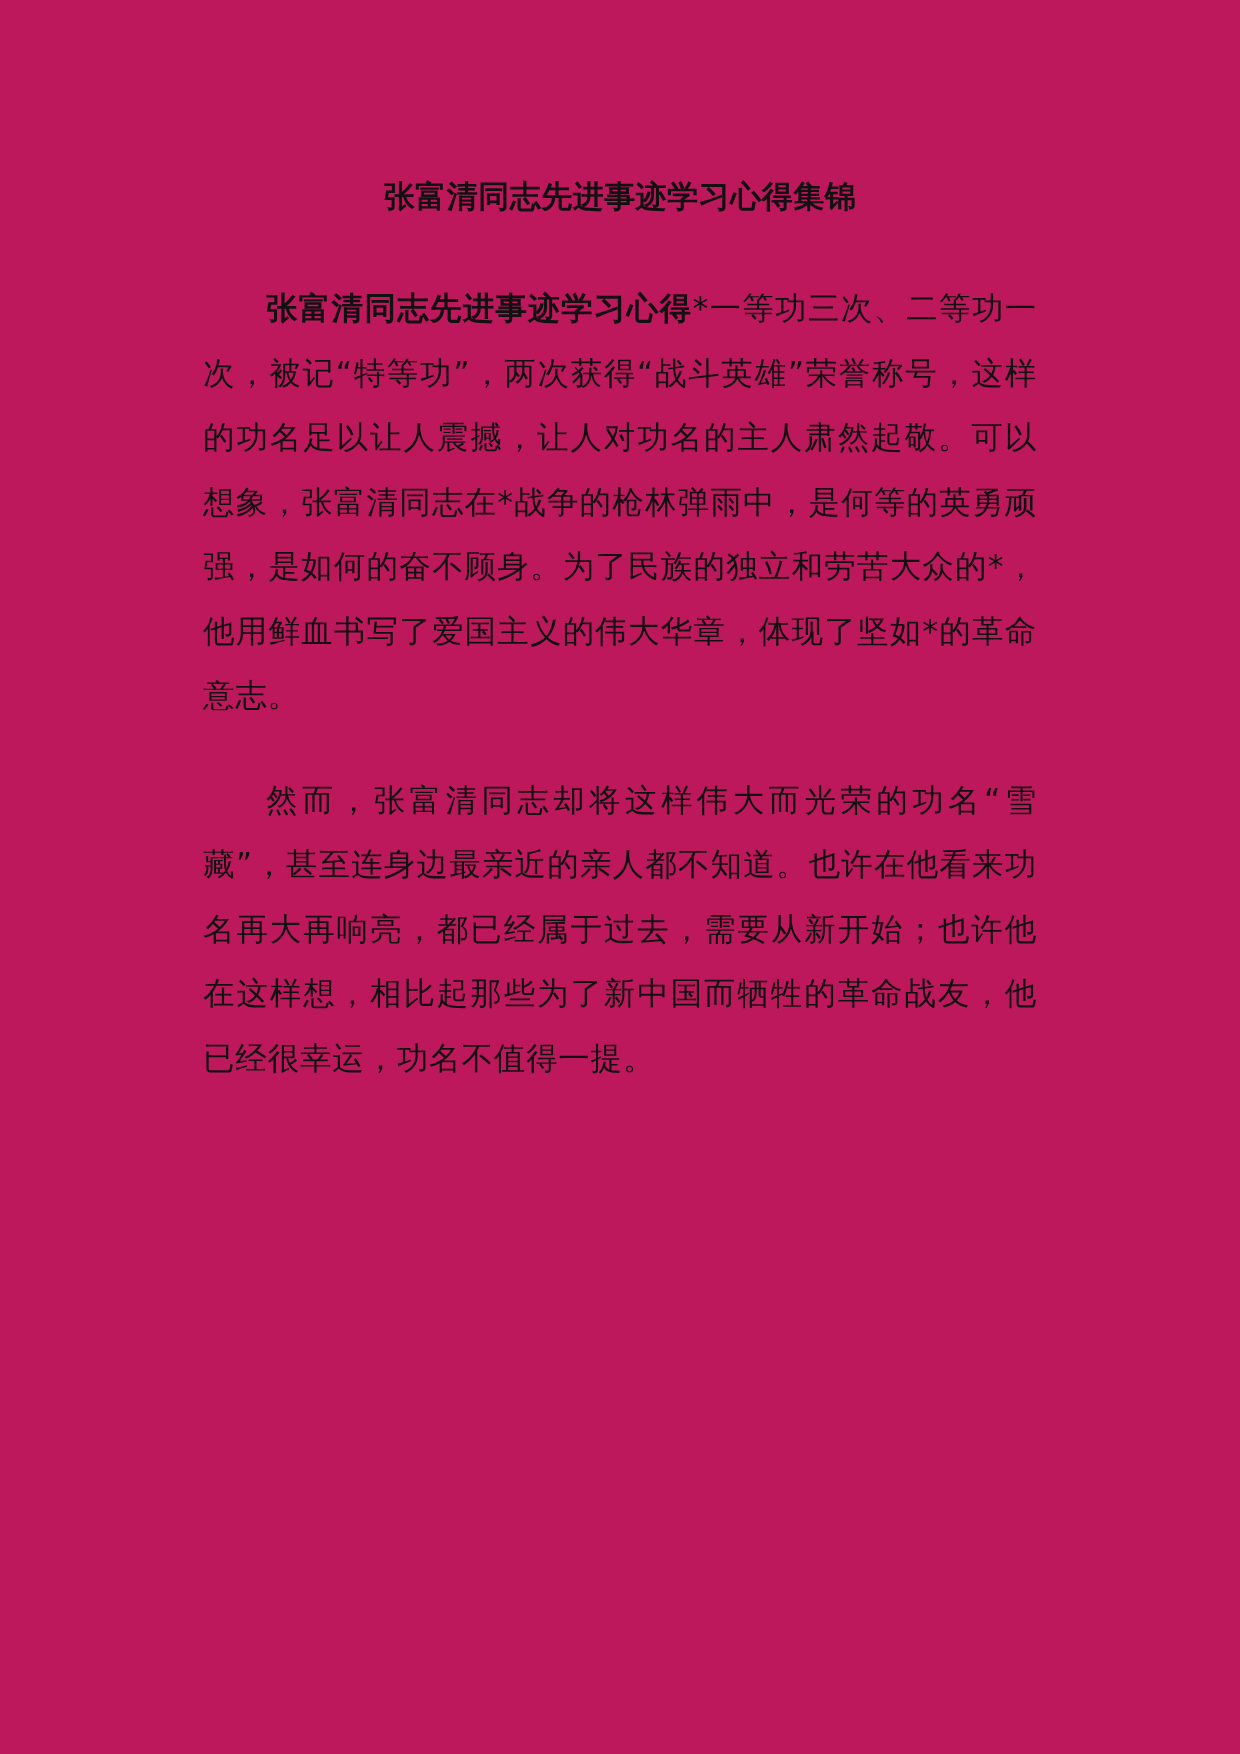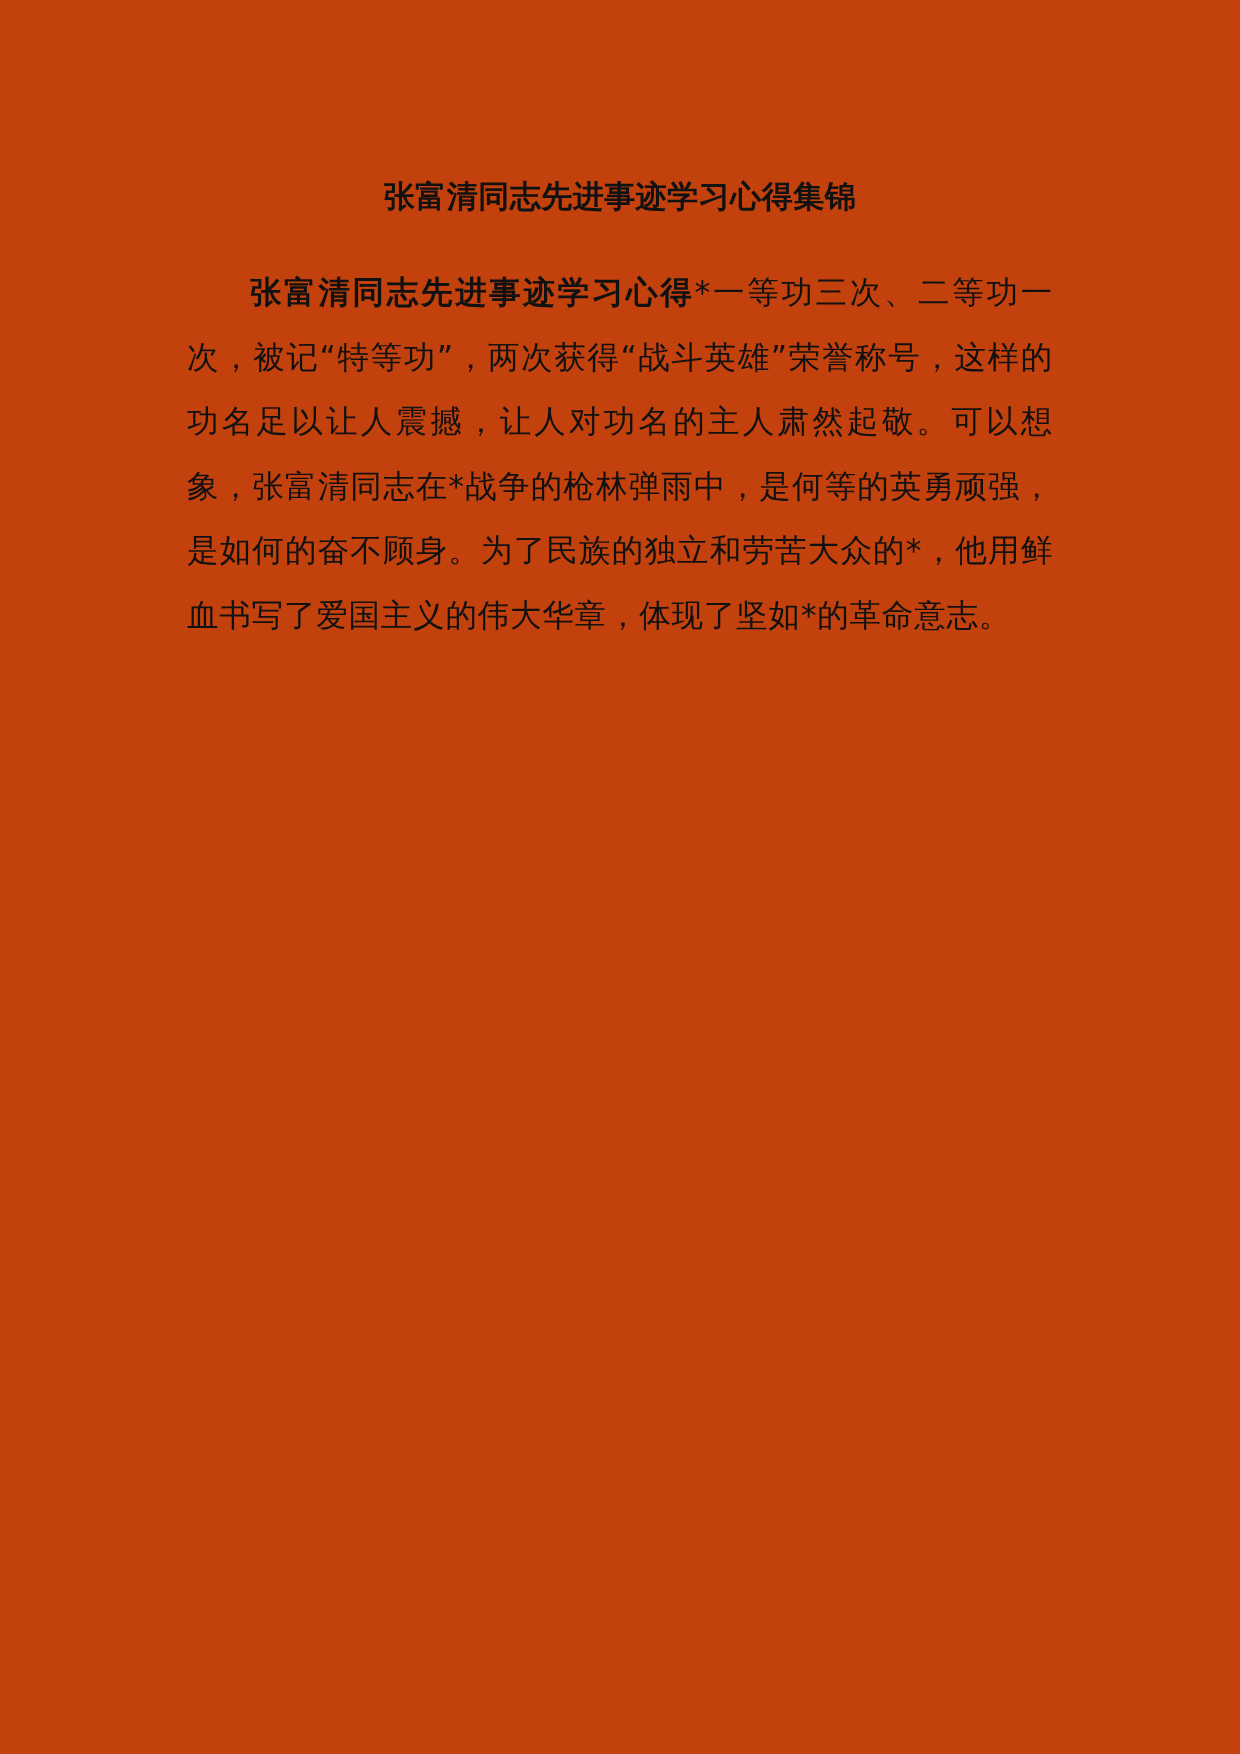--- a/index.html
+++ b/index.html
@@ -14,42 +14,42 @@
       overflow: hidden;
       font-family: "DejaVu Sans", "Liberation Sans", sans-serif;
       color: #111111;
     }
     .page {
       position: absolute;
       left: 0;
       top: 0;
       width: 1240px;
       height: 1754px;
-      background: #c2410c;
+      background: #be185d;
     }
     .doc-title {
       position: absolute;
       left: 0;
       width: 1240px;
       top: 172px;
       text-align: center;
       font-size: 31px;
       font-weight: bold;
       line-height: 48px;
       letter-spacing: 0.5px;
       margin: 0;
     }
     .body {
       position: absolute;
       left: 187px;
       width: 866px;
       top: 260px;
     }
     .para {
-      margin: 0;
+      margin: 16px;
       font-size: 31.5px;
       line-height: 64.5px;
       text-indent: 2em;
       text-align: justify;
       letter-spacing: 0.8px;
     }
     .para + .para {
       margin-top: 40px;
     }
     .lead {
@@ -58,15 +58,16 @@
   </style>
 </head>
 <body>
 
 <div class="page">
   <h1 class="doc-title">张富清同志先进事迹学习心得集锦</h1>
 
   <div class="body">
     <p class="para"><span class="lead">张富清同志先进事迹学习心得</span><span>*一等功三次、二等功一次，被记“特等功”，两次获得“战斗英雄”荣誉称号，这样的功名足以让人震撼，让人对功名的主人肃然起敬。可以想象，张富清同志在*战争的枪林弹雨中，是何等的英勇顽强，是如何的奋不顾身。为了民族的独立和劳苦大众的*，他用鲜血书写了爱国主义的伟大华章，体现了坚如*的革命意志。</span></p>
 
+    <p class="para"><span>然而，张富清同志却将这样伟大而光荣的功名“雪藏”，甚至连身边最亲近的亲人都不知道。也许在他看来功名再大再响亮，都已经属于过去，需要从新开始；也许他在这样想，相比起那些为了新中国而牺牲的革命战友，他已经很幸运，功名不值得一提。</span></p>
 
   </div>
 </div>
 
 </body></html>

